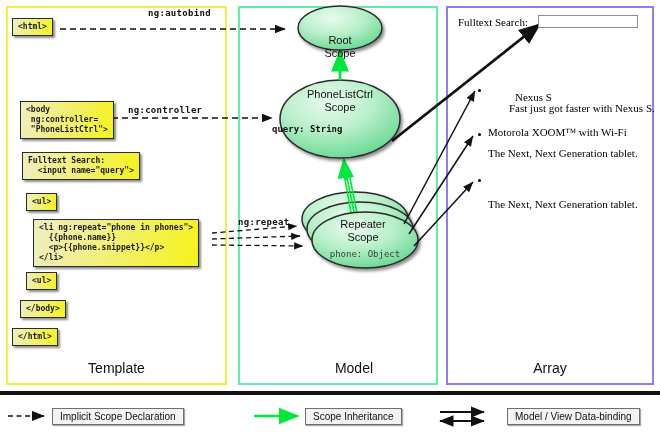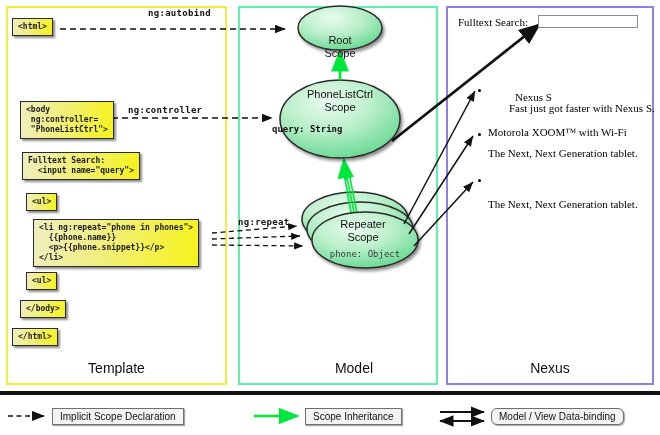--- a/index.html
+++ b/index.html
@@ -78,21 +78,21 @@
 
   
   #divider{position:absolute;left:0;top:391px;width:660px;height:4px;background:#111;}
   .lgbox{position:absolute;box-sizing:border-box;
          border:1px solid #6f6f6f;background:#f3f3f3;
          box-shadow:1px 1px 1px rgba(0,0,0,.35);
          font-size:10px;color:#111;padding:2px 7px;white-space:nowrap;
          font-family:"Liberation Sans", sans-serif;}
   #lg1{left:52px;top:408px;}
   #lg2{left:305px;top:408px;}
-  #lg3{left:491px;top:408px;border-radius:6px;}
+  #lg3{left:507px;top:408px;}
 </style>
 </head>
 <body>
 
 <div id="page">
 
   <div class="col" id="col-template"></div>
   <div class="col" id="col-model"></div>
   <div class="col" id="col-view"></div>
 
@@ -223,20 +223,20 @@
 
   <span class="v-bullet" id="vb2"></span>
   <div class="v-item" id="vi2">Motorola XOOM™  with Wi-Fi</div>
   <div class="v-item" id="vs2">The Next, Next Generation tablet.</div>
 
   <span class="v-bullet" id="vb3"></span>
   <div class="v-item" id="vs3">The Next, Next Generation tablet.</div>
 
   <div class="col-title" id="t-template">Template</div>
   <div class="col-title" id="t-model">Model</div>
-  <div class="col-title" id="t-view">Nexus</div>
+  <div class="col-title" id="t-view">Array</div>
 
   <div id="divider"></div>
   <div class="lgbox" id="lg1">Implicit Scope Declaration</div>
   <div class="lgbox" id="lg2">Scope Inheritance</div>
   <div class="lgbox" id="lg3">Model / View Data-binding</div>
 
 </div>
 
 </body></html>

